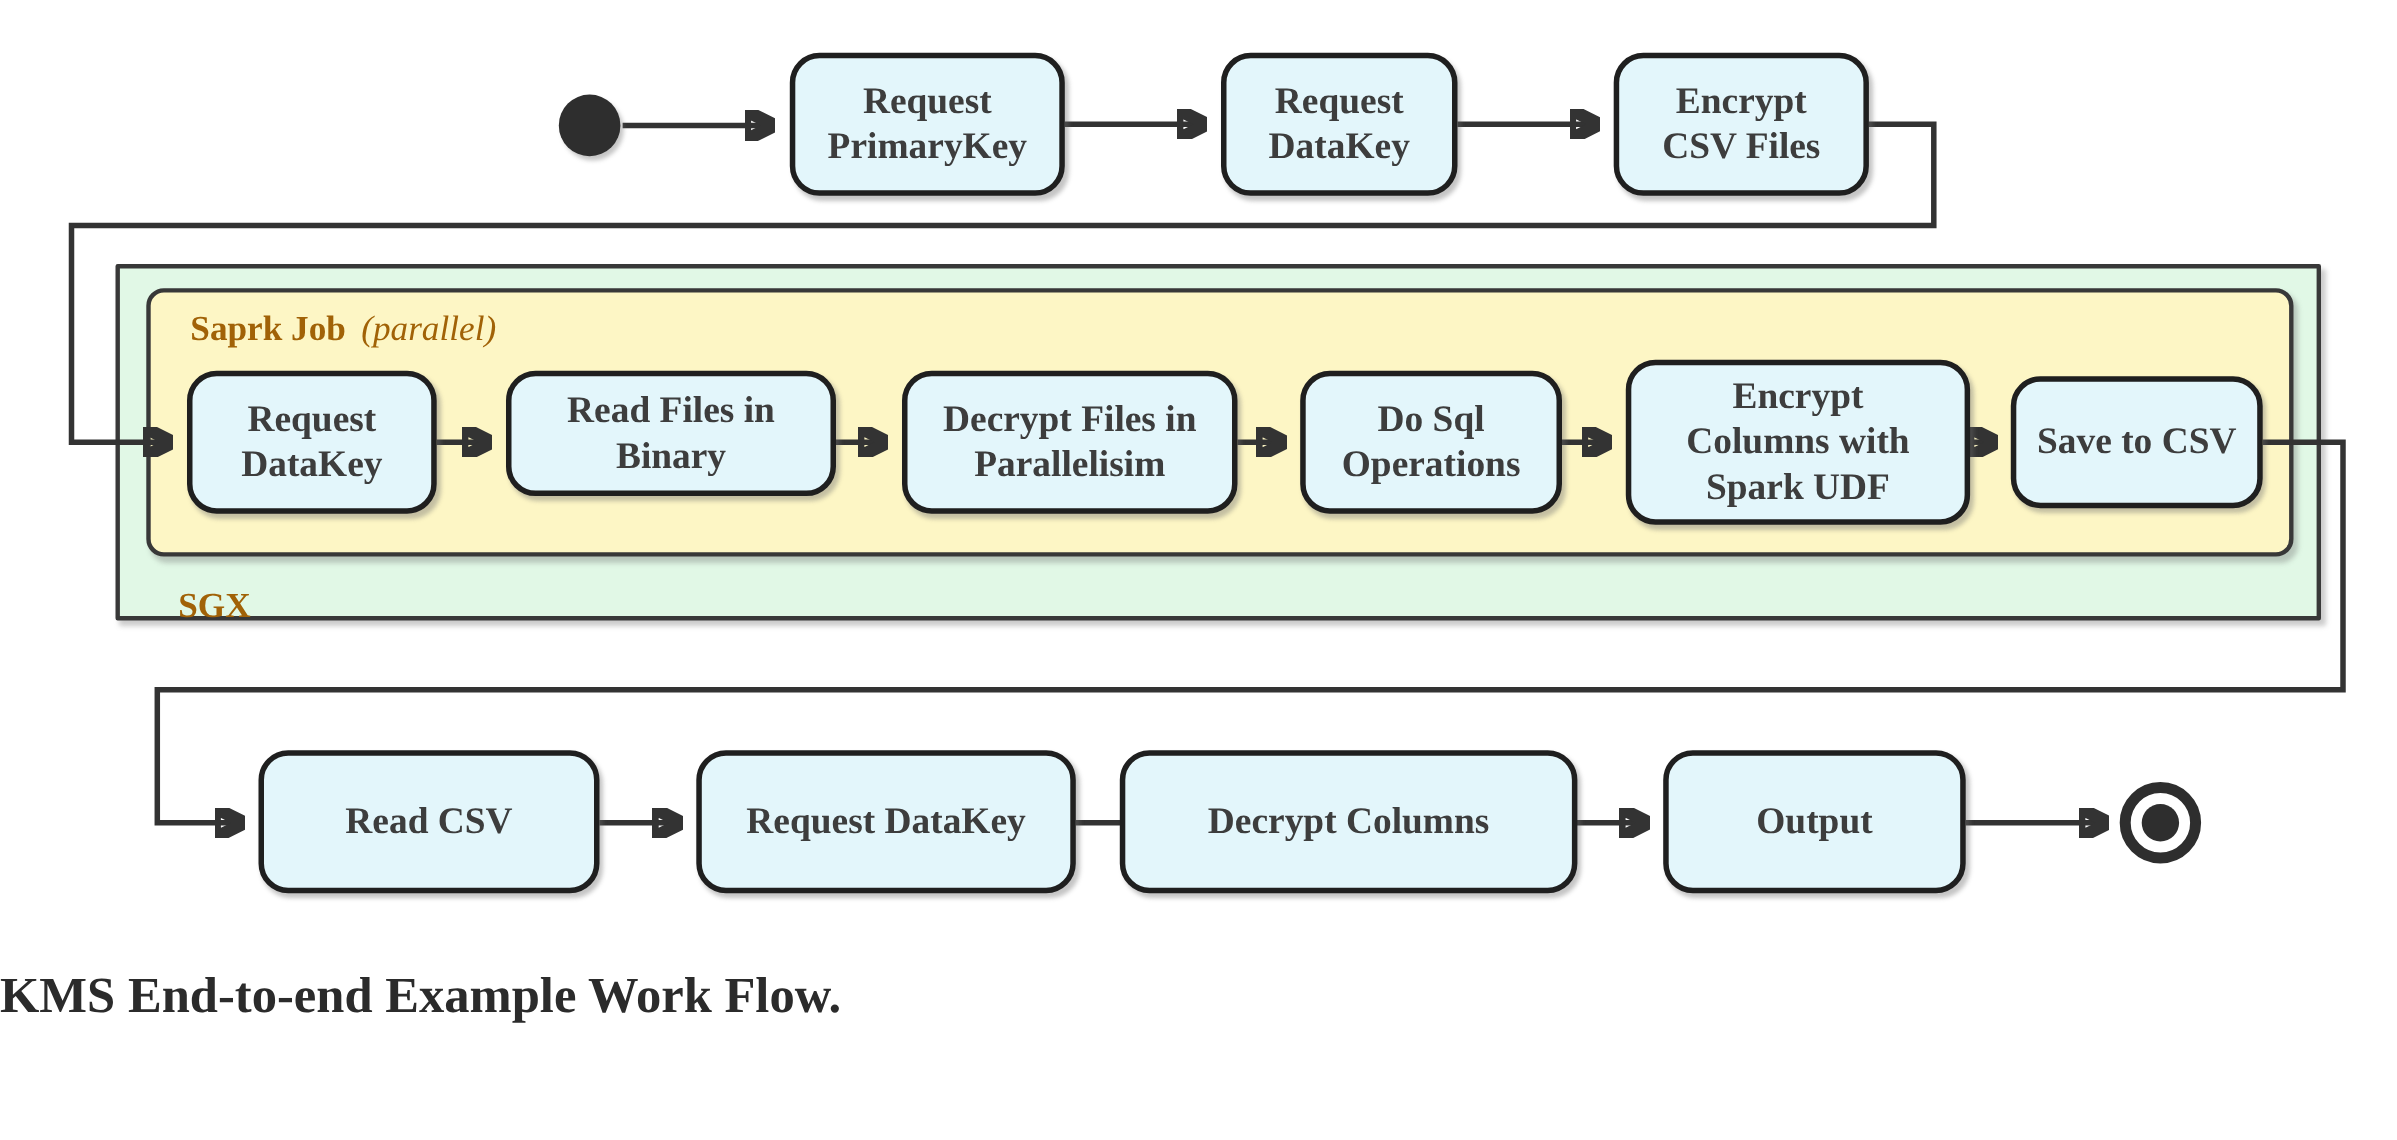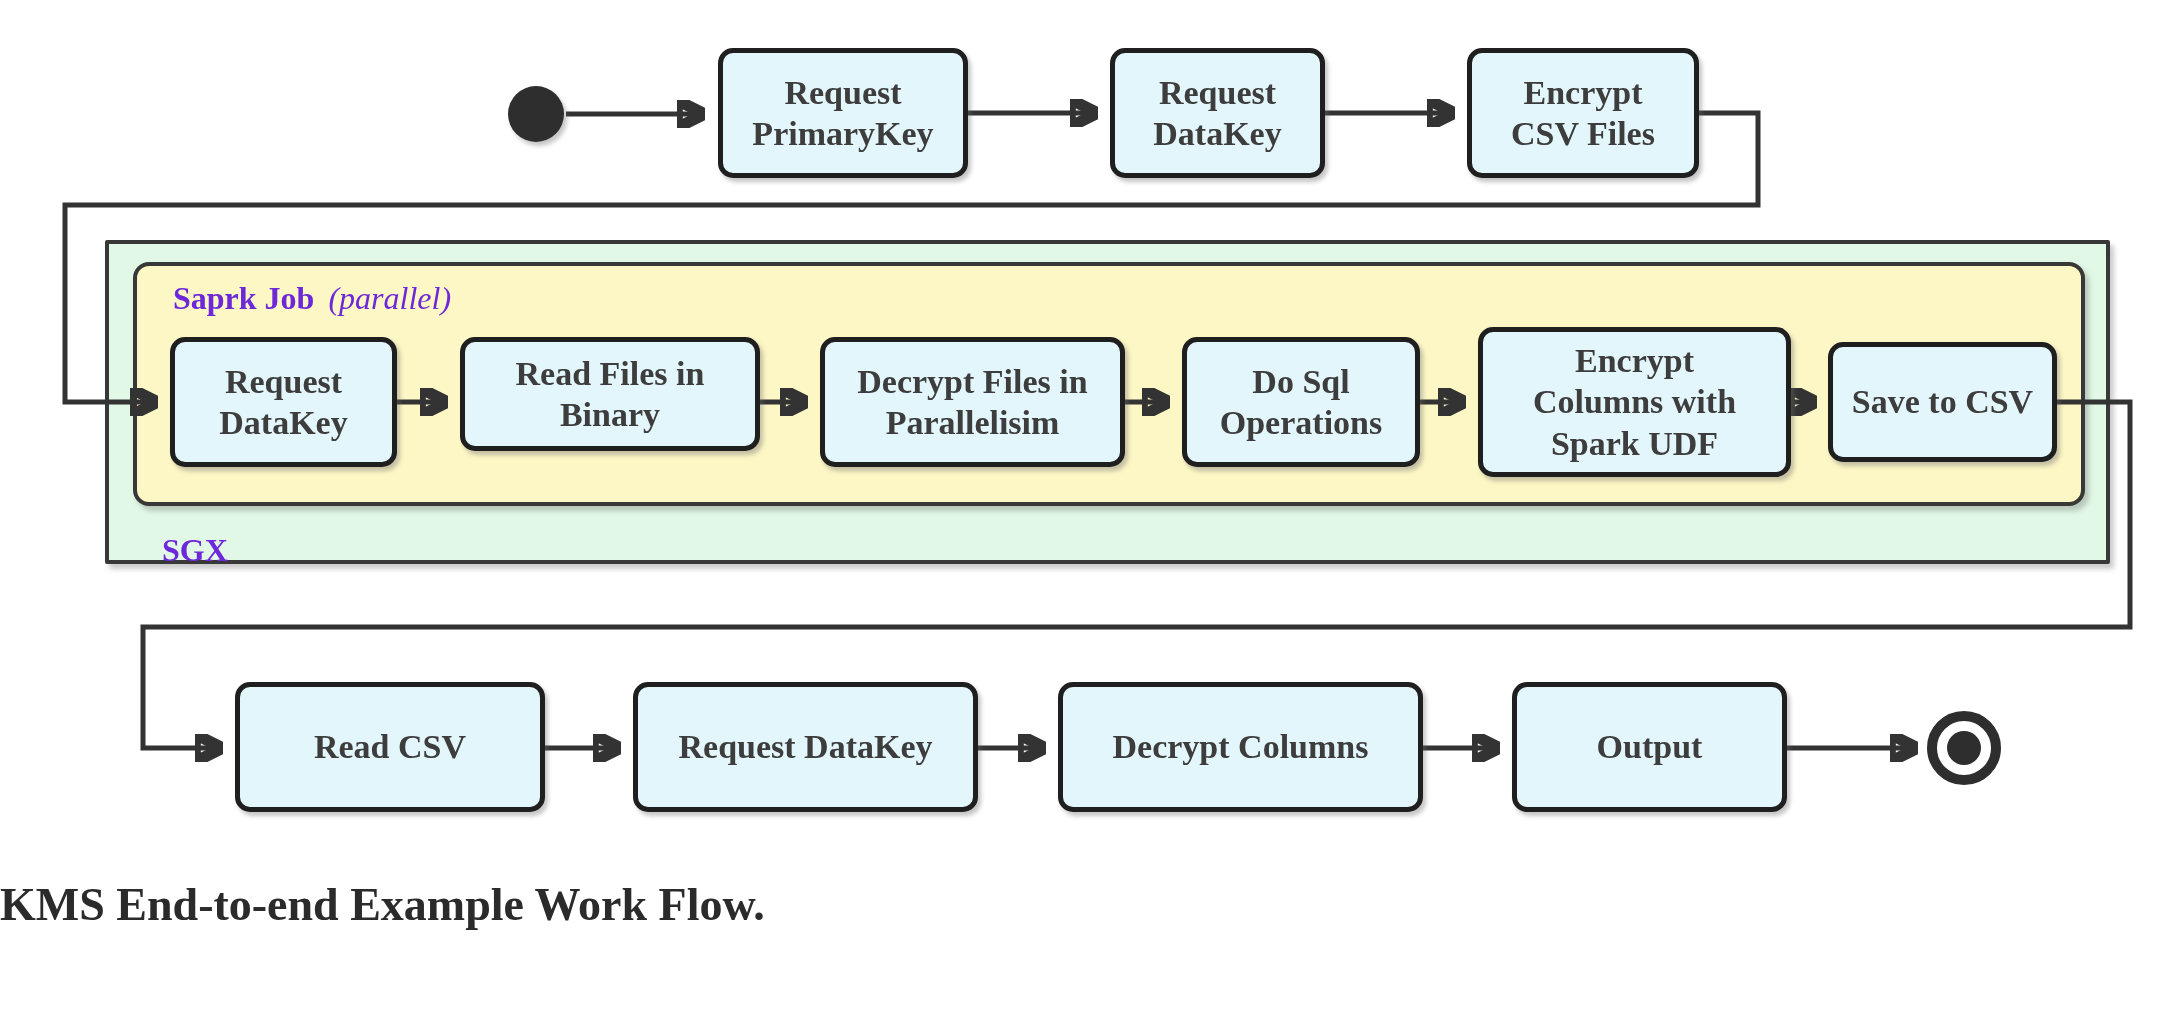--- a/index.html
+++ b/index.html
@@ -8,28 +8,28 @@
     width:2179px;height:1036px;
     background:#ffffff;
     font-family:"Liberation Serif","DejaVu Serif",serif;
     overflow:hidden;
   }
   
   .container{position:absolute;box-sizing:border-box;border:4px solid #383838;
              box-shadow:4px 5px 5px rgba(110,110,110,0.35);}
   .sgx{left:105px;top:240px;width:2005px;height:324px;background:#e1f8e6;border-radius:2px;}
   .spark{left:133px;top:262px;width:1952px;height:244px;background:#fdf6c5;border-radius:16px;}
-  .container-label{position:absolute;color:#6d28d9;font-size:32px;font-weight:bold;white-space:nowrap;}
+  .container-label{position:absolute;color:#a16207;font-size:32px;font-weight:bold;white-space:nowrap;}
   .spark-label{left:36px;top:14px;}
   .spark-label .qual{font-weight:normal;font-style:italic;margin-left:14px;}
   .sgx-label{left:53px;top:288px;text-align:center;}
   
   .node{
     position:absolute;box-sizing:border-box;
-    background:#e3f6fb;border:5px solid #1f1f1f;border-radius:15px;
+    background:#e3f6fb;border:5px solid #1f1f1f;border-radius:27px;
     display:flex;align-items:center;justify-content:center;
     text-align:center;color:#3d3d3d;font-weight:bold;font-size:34px;line-height:1.22;
     white-space:pre-line;
     box-shadow:3px 4px 4px rgba(110,110,110,0.4);
   }
   
   .start-node{
     position:absolute;left:508px;top:86px;width:56px;height:56px;
     background:#2e2e2e;border-radius:50%;
     box-shadow:3px 4px 4px rgba(110,110,110,0.4);
@@ -105,18 +105,18 @@
 Operations</div>
   <div class="node" style="left:820px;top:337px;width:305px;height:130px;">Decrypt Files in
 Parallelisim</div>
   <div class="node" style="left:1478px;top:327px;width:313px;height:150px;">Encrypt
 Columns with
 Spark UDF</div>
   <div class="node" style="left:235px;top:682px;width:310px;height:130px;">Read CSV</div>
 
   <div class="node" style="left:1828px;top:342px;width:229px;height:120px;">Save to CSV</div>
   <div class="node" style="left:633px;top:682px;width:345px;height:130px;">Request DataKey</div>
-  <div class="node" style="left:1058px;top:682px;width:365px;height:130px;">Decrypt Columns</div>
+  <div class="node" style="left:1018px;top:682px;width:416px;height:130px;">Decrypt Columns</div>
   <div class="node" style="left:1512px;top:682px;width:275px;height:130px;">Output</div>
 
   <div class="caption">KMS End-to-end Example Work Flow.</div>
 
 </div>
 
 </body></html>

